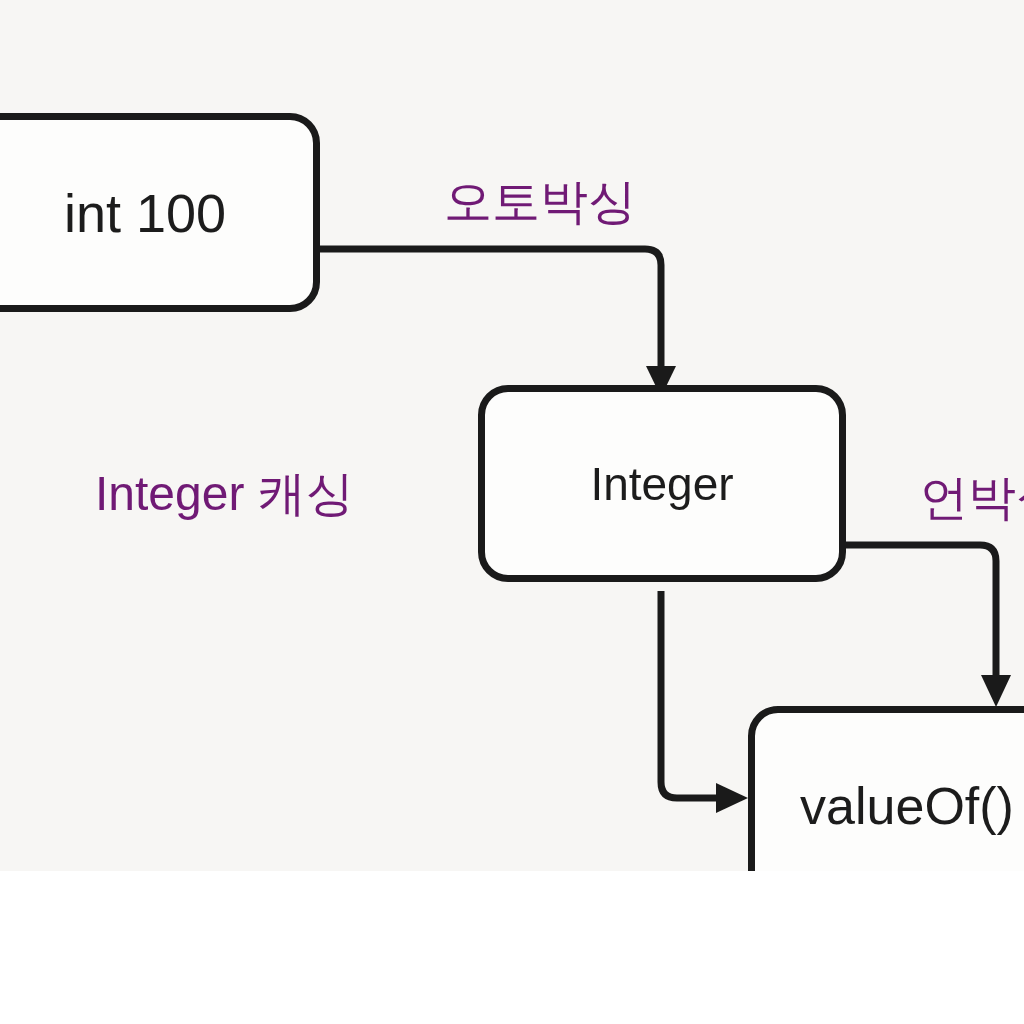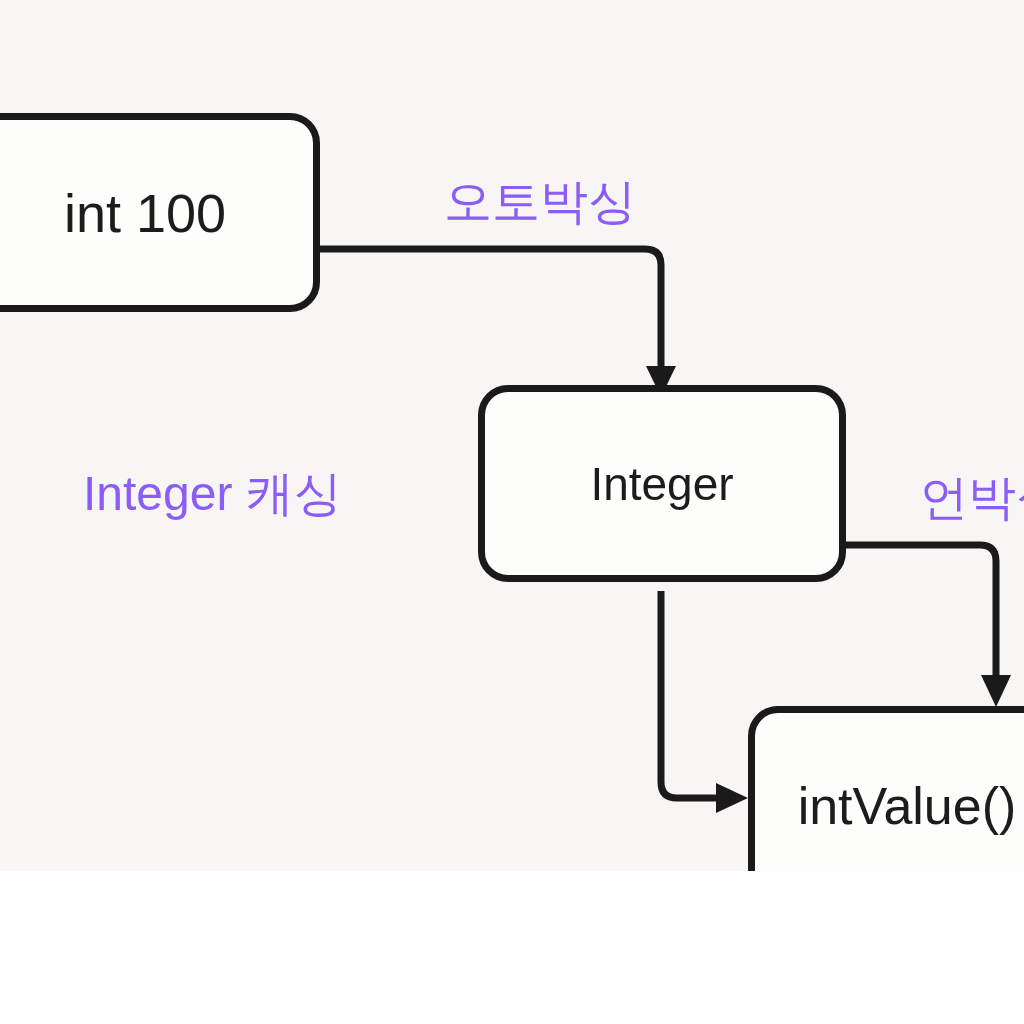--- a/index.html
+++ b/index.html
@@ -48,29 +48,29 @@
   .node-intvalue {
     left: 748px; top: 706px;
     width: 318px; height: 199px;
     font-size: 52px;
   }
   .edge-label {
     position: absolute;
     z-index: 3;
     font-size: 48px;
     white-space: nowrap;
-    color: #8b5cf6;
+    color: #701a75;
   }
   .label-autoboxing {
     left: 420px; top: 170px;
     width: 240px;
     text-align: center;
   }
   .label-caching {
-    left: 83px; top: 462px; text-align: center;
+    left: 95px; top: 462px; text-align: center;
   }
   .label-unboxing {
     left: 920px; top: 466px;
   }
   .arrow-path {
     fill: none;
     stroke: #1a1a1a;
     stroke-width: 7;
   }
   .arrow-head {
@@ -99,21 +99,21 @@
     <span>int 100</span>
   </div>
 
   <div class="node node-integer-valueof">
     <span>
       <span style="display:block">Integer</span>
     </span>
   </div>
 
   <div class="node node-intvalue">
-    <span>intValue()</span>
+    <span>valueOf()</span>
   </div>
 
   <div class="edge-label label-autoboxing">오토박싱</div>
 
   <div class="edge-label label-caching">Integer 캐싱</div>
 
   <div class="edge-label label-unboxing">언박싱</div>
 
 </div>
 

